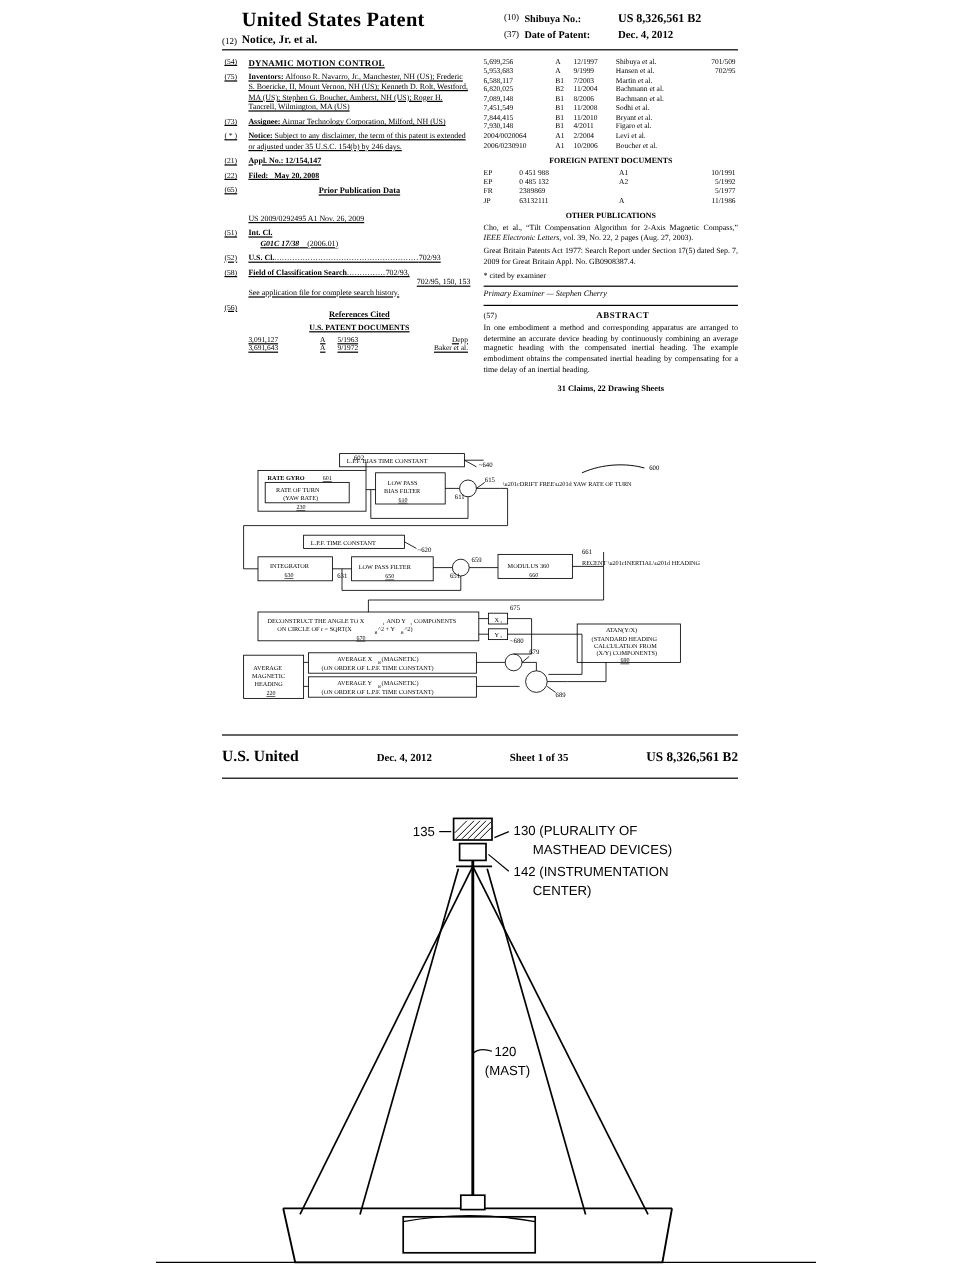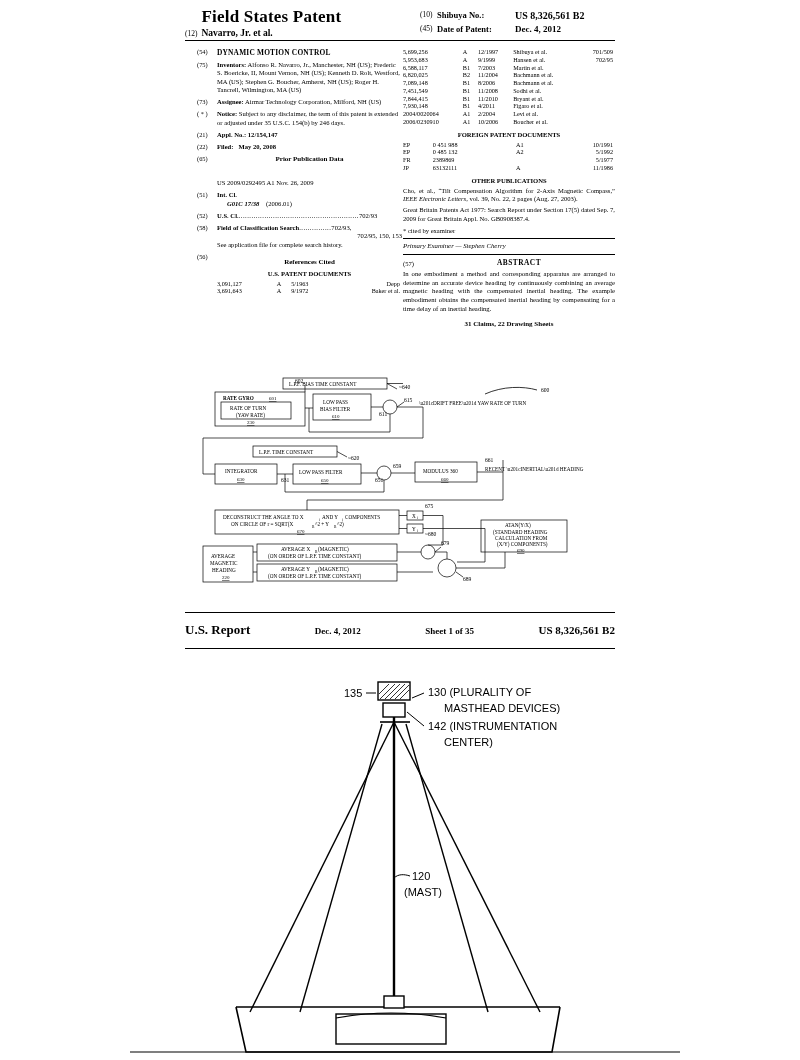--- a/index.html
+++ b/index.html
@@ -21,21 +21,21 @@
   .inventor-line{font-size:9.5px;font-weight:bold;margin-top:2px;}
   .hdr-right{text-align:left;font-size:8px;padding-top:2px;width:195px;}
   .hdr-right .row{display:flex;margin-bottom:3px;}
   .hdr-right .lbl{width:17px;font-size:7.5px;}
   .hdr-right .nm{width:78px;font-weight:bold;font-size:8.5px;}
   .hdr-right .vl{font-weight:bold;font-size:10px;}
   .hdr-right .vl2{font-weight:bold;font-size:9px;}
 
   
   .cols{position:absolute;left:185px;top:48px;width:430px;}
-  .col-l{position:absolute;left:12px;top:0;width:205px;font-size:6.6px;line-height:1.25;}
+  .col-l{position:absolute;left:2px;top:0;width:205px;font-size:6.6px;line-height:1.25;text-decoration:underline;}
   .col-r{position:absolute;left:218px;top:0;width:212px;font-size:6.6px;line-height:1.25;}
 
   .fld{display:flex;margin-bottom:4px;}
   .fld .tag{width:20px;flex:none;font-size:6.4px;}
   .fld .body{flex:1;}
   b{font-weight:bold;}
   .ttl{font-weight:bold;font-size:7.4px;letter-spacing:0.2px;}
   .center{text-align:center;}
   .dots{letter-spacing:0.5px;}
 
@@ -75,32 +75,32 @@
 </head>
 <body>
 
 <div class="page">
 
   <div class="hdr">
     <div class="hdr-top">
       <div class="hdr-left">
         <span class="num-sm">(12)</span>
         <span>
-          <span class="us-pat-title">Field States Patent</span>
-          <div class="inventor-line">Navarro, Jr. et al.</div>
+          <span class="us-pat-title">United States Patent</span>
+          <div class="inventor-line">Notice, Jr. et al.</div>
         </span>
       </div>
       <div class="hdr-right">
         <div class="row">
           <span class="lbl">(10)</span>
           <span class="nm">Shibuya No.:</span>
           <span class="vl">US 8,326,561 B2</span>
         </div>
         <div class="row">
-          <span class="lbl">(45)</span>
+          <span class="lbl">(37)</span>
           <span class="nm">Date of Patent:</span>
           <span class="vl2">Dec. 4, 2012</span>
         </div>
       </div>
     </div>
     <div class="hdr-rule"></div>
   </div>
 
   <div class="cols">
 
@@ -498,21 +498,21 @@
       <text class="fig-t" x="320" y="155">ATAN(Y/X)</text>
       <text class="fig-t" x="308" y="162">(STANDARD HEADING</text>
       <text class="fig-t" x="310" y="168">CALCULATION FROM</text>
       <text class="fig-t" x="312" y="174">(X/Y) COMPONENTS)</text>
       <text class="fig-tu" x="332" y="180">690</text>
     </svg>
   </div>
 
   <div class="sheet-rule"></div>
   <div class="sheet">
-    <span class="a">U.S. Report</span>
+    <span class="a">U.S. United</span>
     <span class="b">Dec. 4, 2012</span>
     <span class="c">Sheet 1 of 35</span>
     <span class="d">US 8,326,561 B2</span>
   </div>
   <div class="sheet-rule2"></div>
 
   <div class="boat">
     <svg width="800" height="400" viewBox="0 0 800 400" xmlns="http://www.w3.org/2000/svg">
       <g fill="none" stroke="#000" stroke-width="1.4">
 

